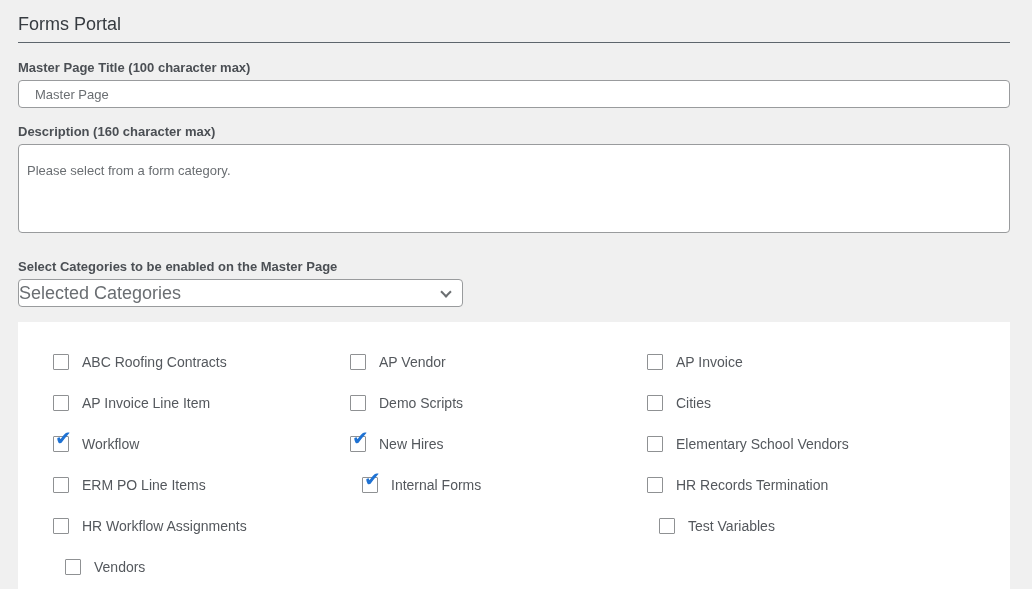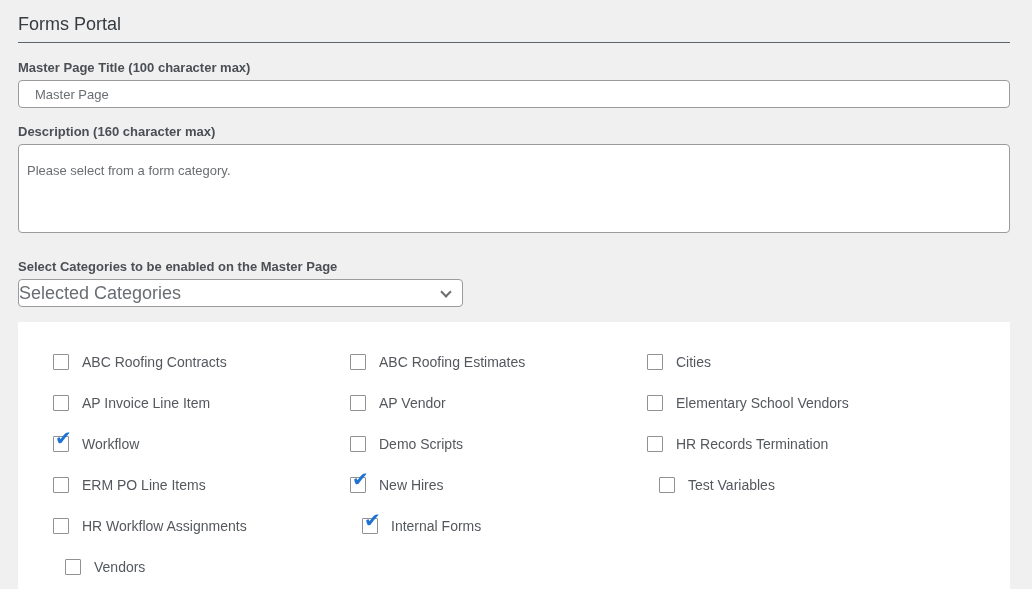--- a/index.html
+++ b/index.html
@@ -143,44 +143,44 @@
             <span class="cat-label">HR Workflow Assignments</span>
           </div>
           <div class="cat-item">
             <span class="checkbox"></span>
             <span class="cat-label">Vendors</span>
           </div>
         </div>
         <div class="col">
           <div class="cat-item">
             <span class="checkbox"></span>
-            <span class="cat-label">ABC Roofing Estimates</span>
-          </div>
-          <div class="cat-item">
-            <span class="checkbox"></span>
             <span class="cat-label">AP Vendor</span>
           </div>
           <div class="cat-item">
             <span class="checkbox"></span>
             <span class="cat-label">Demo Scripts</span>
           </div>
           <div class="cat-item">
             <span class="checkbox">
               <span class="check">✔</span>
             </span>
             <span class="cat-label">New Hires</span>
           </div>
           <div class="cat-item">
             <span class="checkbox">
               <span class="check">✔</span>
             </span>
             <span class="cat-label">Internal Forms</span>
           </div>
         </div>
         <div class="col">
+          <div class="cat-item">
+            <span class="checkbox"></span>
+            <span class="cat-label">AP Invoice</span>
+          </div>
           <div class="cat-item">
             <span class="checkbox"></span>
             <span class="cat-label">Cities</span>
           </div>
           <div class="cat-item">
             <span class="checkbox"></span>
             <span class="cat-label">Elementary School Vendors</span>
           </div>
           <div class="cat-item">
             <span class="checkbox"></span>

